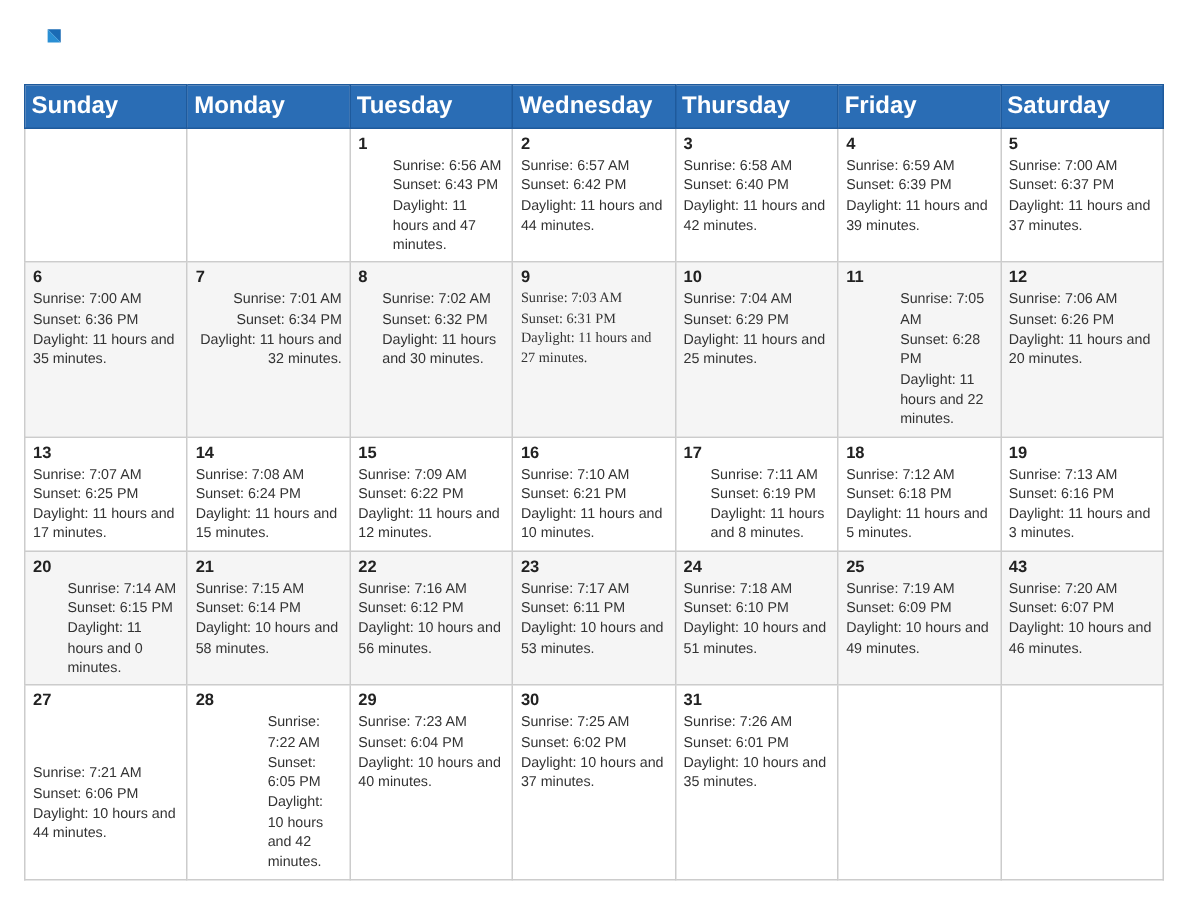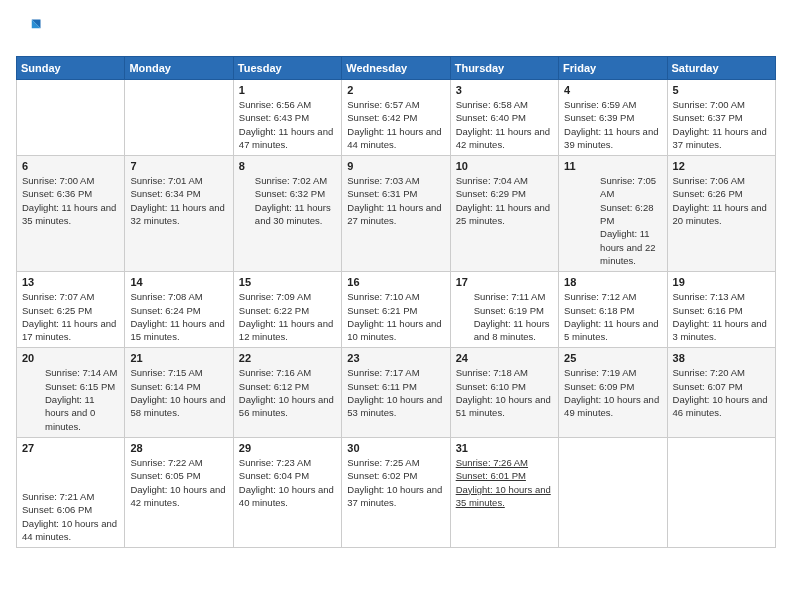--- a/index.html
+++ b/index.html
@@ -46,21 +46,21 @@
       color: #444;
     }
     .calendar {
       width: 100%;
       border-collapse: collapse;
       border: 1px solid #ccc;
     }
     .calendar th {
       background: #2a6db5;
       color: #fff;
-      font-size: 11px;
+      font-size: 16px;
       font-weight: bold;
       padding: 5px 4px;
       text-align: left;
       border: 1px solid #1e5a9c;
     }
     .calendar td {
       vertical-align: top;
       border: 1px solid #ccc;
       padding: 4px 5px;
       width: 108px;
@@ -118,21 +118,21 @@
         <th>Friday</th>
         <th>Saturday</th>
       </tr>
   </thead>
   <tbody id="calendar-body">
   <tr>
         <td class="empty-cell"></td>
         <td class="empty-cell"></td>
         <td>
           <span class="day-number">1</span>
-          <div class="day-info" style="white-space: pre-line;">Sunrise: 6:56 AM
+          <div class="day-info" style="white-space: pre-line; margin-left: 23px;">Sunrise: 6:56 AM
 Sunset: 6:43 PM
 Daylight: 11 hours and 47 minutes.</div>
         </td>
         <td>
           <span class="day-number">2</span>
           <div class="day-info" style="white-space: pre-line;">Sunrise: 6:57 AM
 Sunset: 6:42 PM
 Daylight: 11 hours and 44 minutes.</div>
         </td>
         <td>
@@ -156,33 +156,33 @@
       </tr>
       <tr>
         <td>
           <span class="day-number">6</span>
           <div class="day-info" style="white-space: pre-line;">Sunrise: 7:00 AM
 Sunset: 6:36 PM
 Daylight: 11 hours and 35 minutes.</div>
         </td>
         <td>
           <span class="day-number">7</span>
-          <div class="day-info" style="white-space: pre-line;">Sunrise: 7:01 AM
+          <div class="day-info" style="white-space: pre-line; text-align: right;">Sunrise: 7:01 AM
 Sunset: 6:34 PM
 Daylight: 11 hours and 32 minutes.</div>
         </td>
         <td>
           <span class="day-number">8</span>
           <div class="day-info" style="white-space: pre-line; margin-left: 16px;">Sunrise: 7:02 AM
 Sunset: 6:32 PM
 Daylight: 11 hours and 30 minutes.</div>
         </td>
         <td>
           <span class="day-number">9</span>
-          <div class="day-info" style="white-space: pre-line;">Sunrise: 7:03 AM
+          <div class="day-info" style="white-space: pre-line; font-family: Liberation Serif, serif;">Sunrise: 7:03 AM
 Sunset: 6:31 PM
 Daylight: 11 hours and 27 minutes.</div>
         </td>
         <td>
           <span class="day-number">10</span>
           <div class="day-info" style="white-space: pre-line;">Sunrise: 7:04 AM
 Sunset: 6:29 PM
 Daylight: 11 hours and 25 minutes.</div>
         </td>
         <td>
@@ -273,54 +273,54 @@
 Sunset: 6:10 PM
 Daylight: 10 hours and 51 minutes.</div>
         </td>
         <td>
           <span class="day-number">25</span>
           <div class="day-info" style="white-space: pre-line;">Sunrise: 7:19 AM
 Sunset: 6:09 PM
 Daylight: 10 hours and 49 minutes.</div>
         </td>
         <td>
-          <span class="day-number">38</span>
+          <span class="day-number">43</span>
           <div class="day-info" style="white-space: pre-line;">Sunrise: 7:20 AM
 Sunset: 6:07 PM
 Daylight: 10 hours and 46 minutes.</div>
         </td>
       </tr>
       <tr>
         <td>
           <span class="day-number">27</span>
           <div class="day-info" style="white-space: pre-line; margin-top: 36px;">Sunrise: 7:21 AM
 Sunset: 6:06 PM
 Daylight: 10 hours and 44 minutes.</div>
         </td>
         <td>
           <span class="day-number">28</span>
-          <div class="day-info" style="white-space: pre-line;">Sunrise: 7:22 AM
+          <div class="day-info" style="white-space: pre-line; margin-left: 48px;">Sunrise: 7:22 AM
 Sunset: 6:05 PM
 Daylight: 10 hours and 42 minutes.</div>
         </td>
         <td>
           <span class="day-number">29</span>
           <div class="day-info" style="white-space: pre-line;">Sunrise: 7:23 AM
 Sunset: 6:04 PM
 Daylight: 10 hours and 40 minutes.</div>
         </td>
         <td>
           <span class="day-number">30</span>
           <div class="day-info" style="white-space: pre-line;">Sunrise: 7:25 AM
 Sunset: 6:02 PM
 Daylight: 10 hours and 37 minutes.</div>
         </td>
         <td>
           <span class="day-number">31</span>
-          <div class="day-info" style="white-space: pre-line; text-decoration: underline;">Sunrise: 7:26 AM
+          <div class="day-info" style="white-space: pre-line;">Sunrise: 7:26 AM
 Sunset: 6:01 PM
 Daylight: 10 hours and 35 minutes.</div>
         </td>
         <td class="empty-cell"></td>
         <td class="empty-cell"></td>
       </tr>
     </tbody>
 </table>
 
 </body></html>

